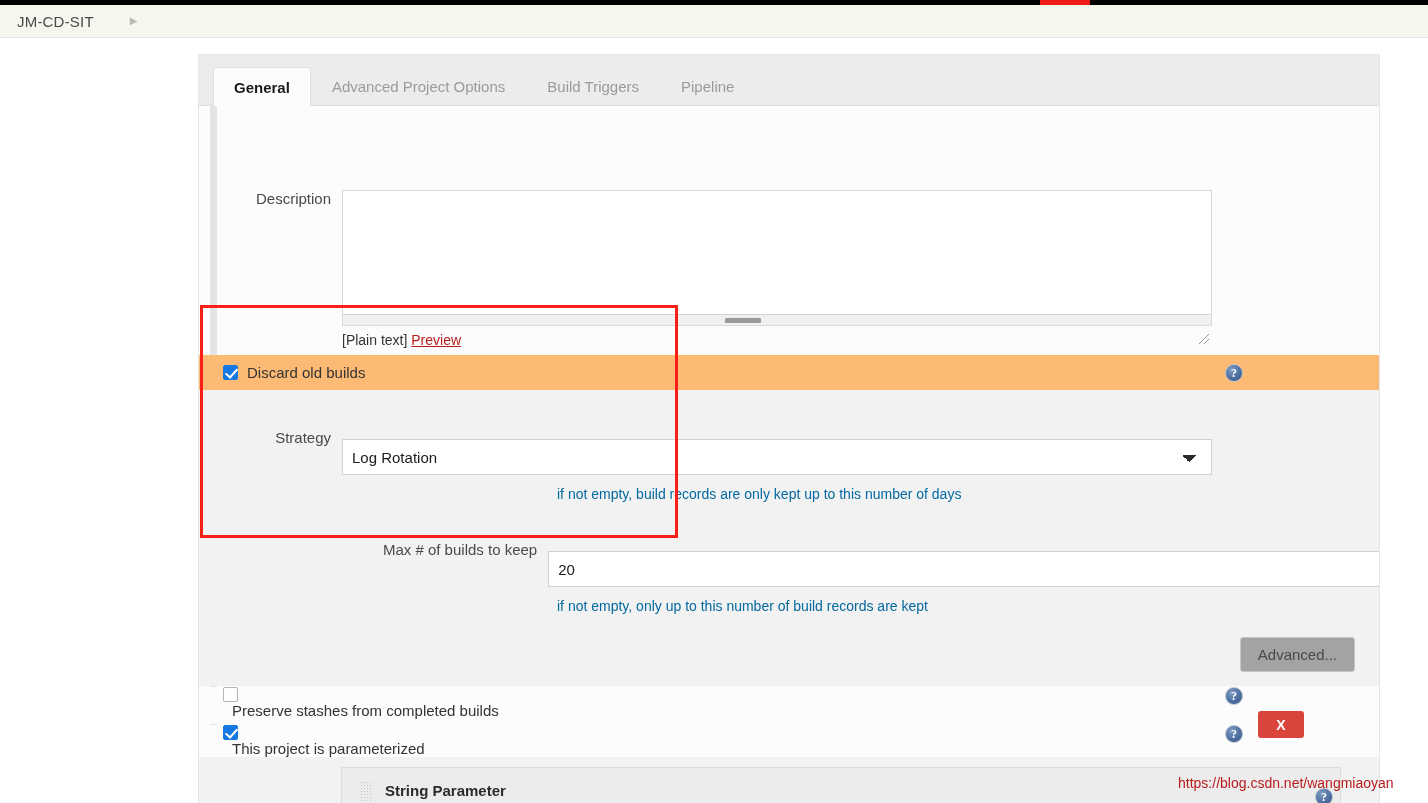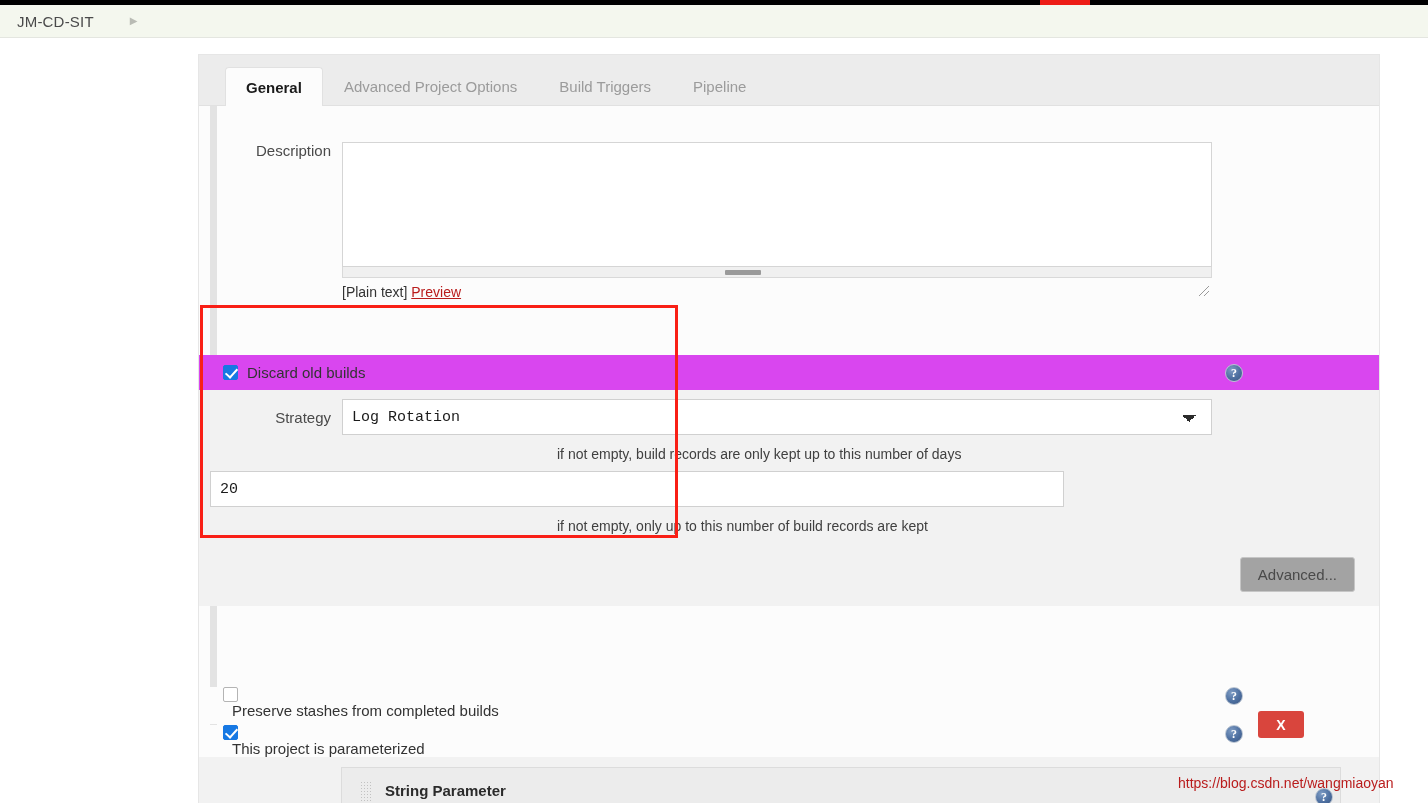--- a/index.html
+++ b/index.html
@@ -58,21 +58,21 @@
     overflow: hidden;
   }
 
   
   #tab-bar {
     position: relative;
     height: 51px;
     background: #ececec;
     border-bottom: 1px solid #e1e1e1;
     display: flex; align-items: flex-end;
-    padding-left: 26px;
+    padding-left: 14px;
   }
   .tab {
     height: 38px;
     padding: 0 20px;
     display: flex; align-items: center;
     font-size: 15px;
     color: #9b9b9b;
     background: transparent;
     border: 1px solid transparent;
     border-bottom: none;
@@ -101,20 +101,21 @@
   #form-scroll-track {
     position: absolute;
     left: 11px; top: 0;
     width: 7px; height: 697px;
     background: #e3e3e3;
   }
 
   .row {
     position: absolute;
     display: flex;
+    margin-top: 48px;
   }
   .field-label {
     color: #4a4a4a;
     font-size: 15px;
     text-align: right;
     white-space: nowrap;
   }
 
   
   #desc-row { left: 0; top: 36px; width: 1182px; }
@@ -164,21 +165,21 @@
   
   #discard-block {
     position: absolute;
     left: 0; top: 249px;
     width: 1182px;
   }
   #discard-header {
     height: 35px;
     display: flex; align-items: center;
     padding-left: 24px;
-    background: #d946ef;
+    background: #fdba74;
   }
   .cb {
     width: 15px; height: 15px;
     border: 1px solid #b4b4b4;
     background: #ffffff;
     border-radius: 2px;
     display: inline-block;
     position: relative;
     cursor: pointer;
     flex: 0 0 auto;
@@ -210,25 +211,26 @@
   }
   .sub-row {
     display: flex;
     align-items: center;
     padding-top: 9px;
   }
   .in-text {
     border: 1px solid #d0d0d0;
     background: #ffffff;
     height: 36px;
-    font-family: Liberation Mono, monospace;
+    font-family: Liberation Sans, sans-serif;
     font-size: 15px;
     color: #1a1a1a;
     padding: 0 9px;
     outline: none;
+    margin-top: 40px;
   }
   select.in-text {
     -webkit-appearance: none;
     appearance: none;
     background-image:
       linear-gradient(45deg, transparent 50%, #2b2b2b 50%),
       linear-gradient(135deg, #2b2b2b 50%, transparent 50%);
     background-position: calc(100% - 22px) 15px, calc(100% - 15px) 15px;
     background-size: 7px 7px, 7px 7px;
     background-repeat: no-repeat;
@@ -244,21 +246,21 @@
     color: #ffffff;
     font-size: 12px;
     font-weight: bold;
     font-family: "Liberation Serif", serif;
     cursor: pointer;
     line-height: 1;
     flex: 0 0 auto;
   }
   .hint {
     font-size: 14px;
-    color: #404040;
+    color: #0369a1;
   }
 
   #advanced-btn {
     background: #a3a3a3;
     border: 1px solid #c6c6c6;
     border-radius: 3px;
     font-family: "Liberation Sans", sans-serif;
     font-size: 15px;
     color: #4a4a4a;
     padding: 8px 17px;
@@ -405,20 +407,21 @@
         <div class="sub-row">
           <div class="field-label" style="width:132px;">Strategy</div>
           <select class="in-text" style="margin-left:11px;width:870px;">
             <option>Log Rotation</option>
           </select>
         </div>
 
         <div class="hint" style="margin-left:358px;padding-top:11px;">if not empty, build records are only kept up to this number of days</div>
 
         <div class="sub-row">
+          <div class="field-label" style="width:347px;">Max # of builds to keep</div>
           <input class="in-text" style="margin-left: 11px; width: 854px;" value="20">
         </div>
         <div class="hint" style="margin-left:358px;padding-top:11px;">if not empty, only up to this number of build records are kept</div>
 
         <div style="display:flex;justify-content:flex-end;padding-right:26px;padding-top:23px;">
           <button id="advanced-btn">Advanced...</button>
         </div>
       </div>
     </div>
 

